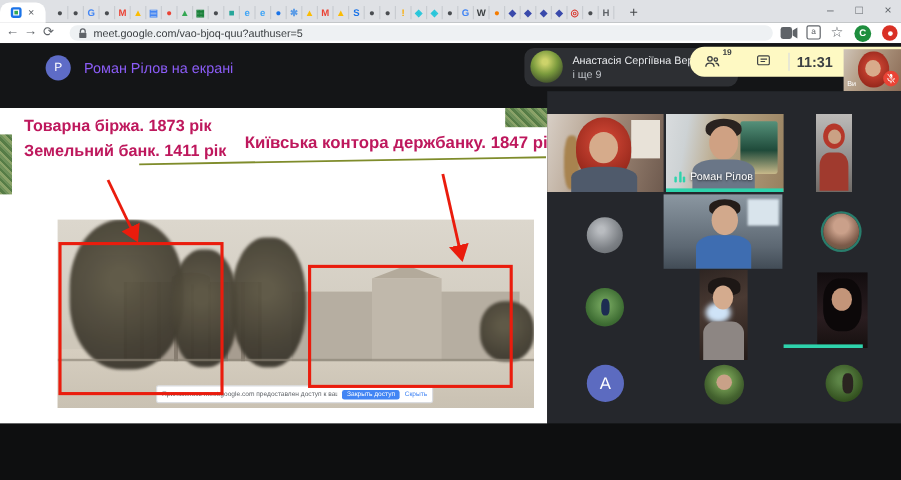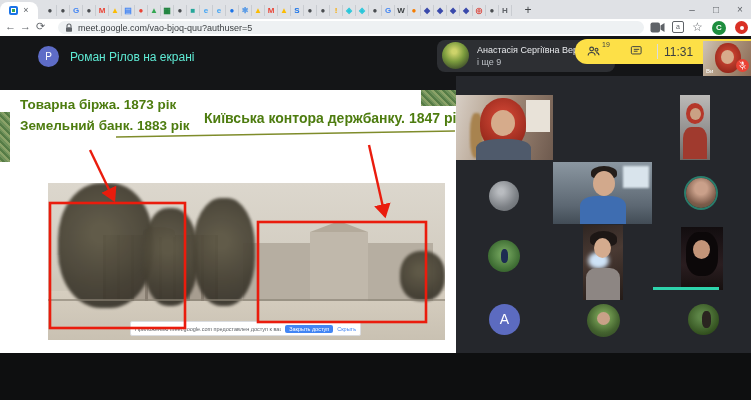--- a/index.html
+++ b/index.html
@@ -32,44 +32,44 @@
   .avatarC { width:14px; height:14px; border-radius:50%; background:#1e8e3e; color:#fff;
     font-size:8px; font-weight:bold; text-align:center; line-height:14px; }
   .redO { width:13px; height:13px; border-radius:50%; background:#d93025; position:relative; }
   .redO:after { content:""; position:absolute; left:4.5px; top:4.5px; width:4px; height:4px;
     border-radius:50%; background:#fff; }
 
   
   .meet { position:absolute; left:0; top:36px; width:751px; height:317px; background:#141517; }
   .banner-avatar { position:absolute; left:38px; top:10px; width:21px; height:21px; border-radius:50%;
     background:#5e6cc7; color:#fff; font-size:10px; text-align:center; line-height:21px; }
-  .banner-text { position:absolute; left:70px; top:14px; font-size:12px; color:#5eead4; }
+  .banner-text { position:absolute; left:70px; top:14px; font-size:12px; color:#8b5cf6; }
   .pp-pill { position:absolute; left:437px; top:4px; width:178px; height:32px; background:#2d2f33; border-radius:8px; }
   .pp-ava { position:absolute; left:5px; top:2px; width:27px; height:27px; border-radius:50%;
     background:radial-gradient(circle at 45% 35%, #cdd36a 10%, #7a9a3d 45%, #2f3a26 90%); }
   .pp-name { position:absolute; left:40px; top:5px; font-size:9px; color:#e8eaed; white-space:nowrap; }
   .pp-more { position:absolute; left:40px; top:17px; font-size:9px; color:#bdc1c6; }
-  .white-pill { position:absolute; left:575px; top:3px; width:176px; height:25px; background:#fde047;
-    border-radius:12px 0 0 12px; }
+  .white-pill { position:absolute; left:575px; top:3px; width:176px; height:25px; background:#fef9c3;
+    border-radius:12px 0 0 12px;font-weight:bold; }
   .sup19 { position:absolute; left:27px; top:2px; font-size:7px; color:#3c4043; }
   .pill-time { position:absolute; left:89px; top:6px; font-size:12px; color:#3c4043; }
   .pill-div { position:absolute; left:82px; top:5px; width:1px; height:15px; background:#dadce0; }
   .selfview { position:absolute; left:703px; top:5px; width:48px; height:35px; overflow:hidden;
     background:linear-gradient(115deg,#cfc4b8 0%,#b5a089 35%,#8a6a55 100%); }
   .sv-scarf { position:absolute; left:12px; top:2px; width:26px; height:30px; border-radius:48%;
     background:radial-gradient(circle at 50% 45%, #cc4433 20%, #8f2418 85%); }
   .sv-face { position:absolute; left:18px; top:9px; width:13px; height:14px; border-radius:50%; background:#d8ab8b; }
   .sv-label { position:absolute; left:3px; bottom:2px; font-size:6px; color:#fff; }
   .mic-off { position:absolute; right:2px; bottom:4px; width:13px; height:13px; border-radius:50%;
     background:#ea4335; display:flex; align-items:center; justify-content:center; }
 
   
   .slide { position:absolute; left:0; top:54px; width:456px; height:263px; background:#fff; }
   .gtex { background:repeating-linear-gradient(45deg,#8aa268 0 2px,#567c46 2px 4px,#6f915a 4px 6px); }
-  .slide-label { position:absolute; font-weight:bold; color:#4d7c0f; white-space:nowrap; }
+  .slide-label { position:absolute; font-weight:bold; color:#be185d; white-space:nowrap; }
   .photo { position:absolute; left:48px; top:93px; width:397px; height:157px; overflow:hidden;
     background:linear-gradient(#dcd7cd 0%,#d2ccc0 55%,#cfc8ba 62%); }
   .ground { position:absolute; left:0; top:108px; width:397px; height:49px;
     background:linear-gradient(#d6cec0,#c9c1b2); }
   .bld { position:absolute; background:#a79d90; }
   .win-stripes { background-image:repeating-linear-gradient(90deg, rgba(82,72,60,.38) 0 3px, transparent 3px 14px); }
   .col-stripes { background-image:repeating-linear-gradient(90deg, rgba(255,255,255,.45) 0 2px, rgba(95,85,70,.3) 2px 4px, transparent 4px 9px); }
   .pediment { position:absolute; width:0; height:0; border-left:29px solid transparent;
     border-right:29px solid transparent; border-bottom:11px solid #b3aa9b; }
   .tree { position:absolute; border-radius:45%; opacity:.94; filter:blur(1.5px);
@@ -253,21 +253,21 @@
           <line x1="1" y1="1" x2="11" y2="14" stroke="#fff" stroke-width="1.2"></line>
         </svg>
       </div>
     </div>
 
     <div class="slide">
       <div class="abs gtex" style="left:0; top:22px; width:10px; height:50px;"></div>
       <div class="abs gtex" style="left:421px; top:0; width:35px; height:16px;"></div>
 
       <div class="slide-label" style="left:20px; top:7px; font-size:13.5px;">Товарна біржа. 1873 рік</div>
-      <div class="slide-label" style="left:20px; top:28px; font-size:13.5px;">Земельний банк. 1883 рік</div>
+      <div class="slide-label" style="left:20px; top:28px; font-size:13.5px;">Земельний банк. 1411 рік</div>
       <div class="slide-label" style="left:204px; top:20px; font-size:14px;">Київська контора держбанку. 1847 рік</div>
 
       <div class="photo">
         <div class="ground"></div>
         <div class="bld win-stripes" style="left:55px; top:52px; width:115px; height:66px;"></div>
         <div class="abs" style="left:95px; top:44px; width:32px; height:10px; background:#a79d90; border-radius:50% 50% 0 0;"></div>
         <div class="bld col-stripes" style="left:195px; top:60px; width:190px; height:58px; background:#b6aea1;"></div>
         <div class="pediment" style="left:262px; top:38px;"></div>
         <div class="bld col-stripes" style="left:262px; top:49px; width:58px; height:69px; background:#c0b8ab;"></div>
         <div class="tree" style="left:10px; top:0; width:95px; height:125px;"></div>
@@ -300,20 +300,35 @@
     <div class="panel">
 
       <div class="tile" style="left:0; top:19px; width:97px; height:65px; background:linear-gradient(105deg,#d8cfc6 0%,#c2b3a4 25%,#9c8574 55%,#6e5a4e 100%);">
         <div class="vshape" style="left:70px; top:5px; width:24px; height:32px; background:#e8e2d8;"></div>
         <div class="vshape" style="left:14px; top:18px; width:13px; height:45px; background:#a8834f; border-radius:40%; filter:blur(1px);"></div>
         <div class="vshape" style="left:24px; top:3px; width:46px; height:52px; border-radius:48% 48% 45% 45%; background:radial-gradient(circle at 50% 40%, #cc4433 15%, #8f2418 85%);"></div>
         <div class="vshape circ" style="left:35px; top:15px; width:24px; height:26px; background:#d6ab8b;"></div>
         <div class="vshape" style="left:20px; top:44px; width:55px; height:22px; background:#4f5a6b; border-radius:40% 40% 0 0;"></div>
       </div>
 
+      <div class="tile" style="left:99px; top:19px; width:98px; height:65px; background:linear-gradient(100deg,#d9dcde 0%,#cdd2d4 18%,#bba887 45%,#97805f 100%);">
+        <div class="vshape" style="left:62px; top:6px; width:31px; height:44px; border-radius:2px; background:linear-gradient(#55917a 0%,#1f4a3a 55%,#c8b98a 100%);"></div>
+        <div class="vshape" style="left:33px; top:4px; width:30px; height:16px; background:#2a2320; border-radius:50% 50% 40% 40%;"></div>
+        <div class="vshape circ" style="left:36px; top:10px; width:24px; height:28px; background:#cfa183;"></div>
+        <div class="vshape" style="left:22px; top:38px; width:52px; height:28px; background:#6a7687; border-radius:35% 35% 0 0;"></div>
+        <div class="namechip">
+          <span class="aud">
+            <span style="height:5px;"></span>
+              <span style="height:9px;"></span>
+              <span style="height:5px;"></span>
+          </span>
+          <span class="chip-name">Роман Рілов</span>
+        </div>
+        <div class="speakline" style="left:0; bottom:0; width:98px; height:3px;"></div>
+      </div>
 
       <div class="tile" style="left:224px; top:19px; width:30px; height:65px; background:linear-gradient(#bcbab8 0%,#8f8d8c 60%,#6f6a66 100%);">
         <div class="vshape" style="left:6px; top:8px; width:18px; height:21px; border-radius:50%; background:#b5372a;"></div>
         <div class="vshape circ" style="left:10px; top:13px; width:11px; height:12px; background:#caa184;"></div>
         <div class="vshape" style="left:3px; top:32px; width:24px; height:32px; background:#a03a2e; border-radius:35% 35% 0 0;"></div>
       </div>
 
       <div class="tile circ" style="left:33px; top:105px; width:30px; height:30px; background:radial-gradient(circle at 40% 35%, #b9bcc0 10%, #7c8085 60%, #5f6367 100%);"></div>
 
       <div class="tile" style="left:97px; top:86px; width:99px; height:62px; background:linear-gradient(#8b97a1 0%,#5d6873 70%,#424c56 100%);">

